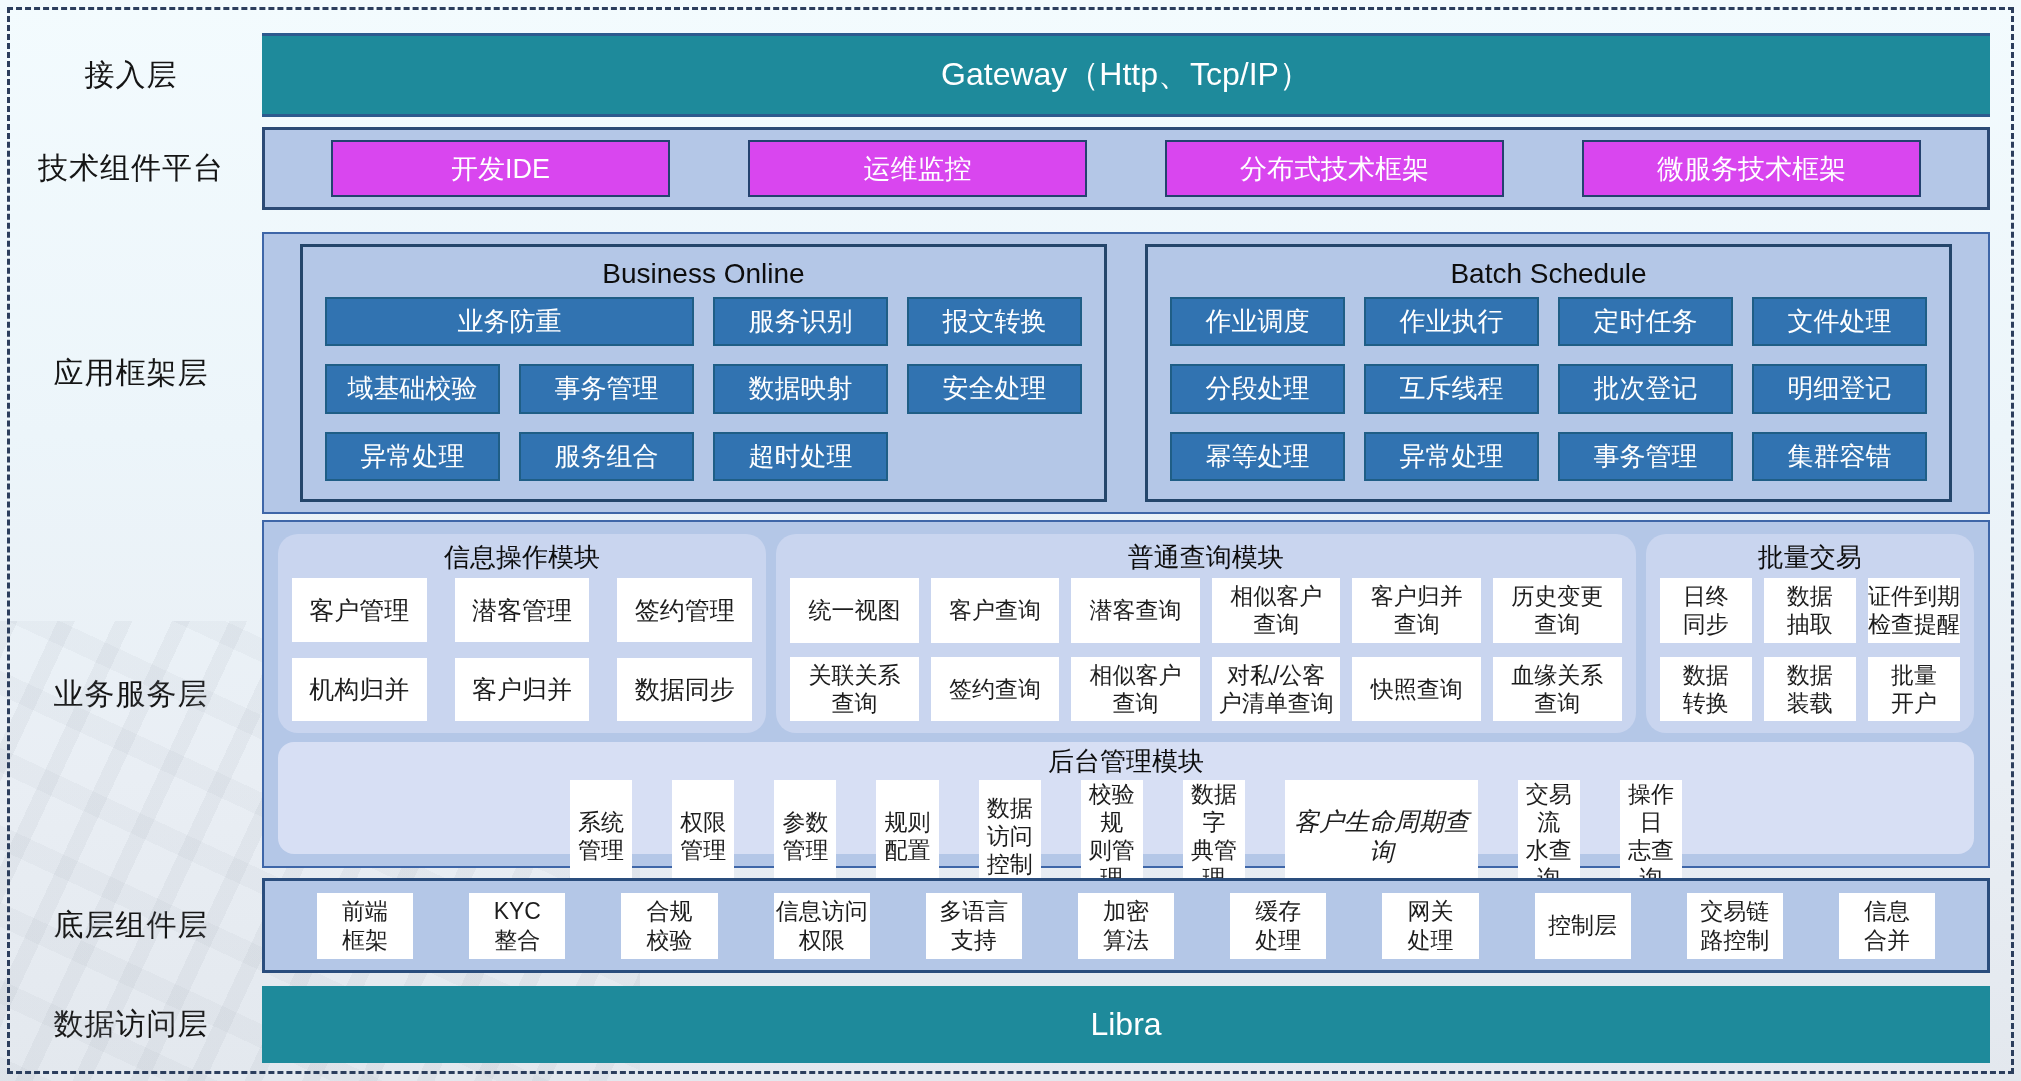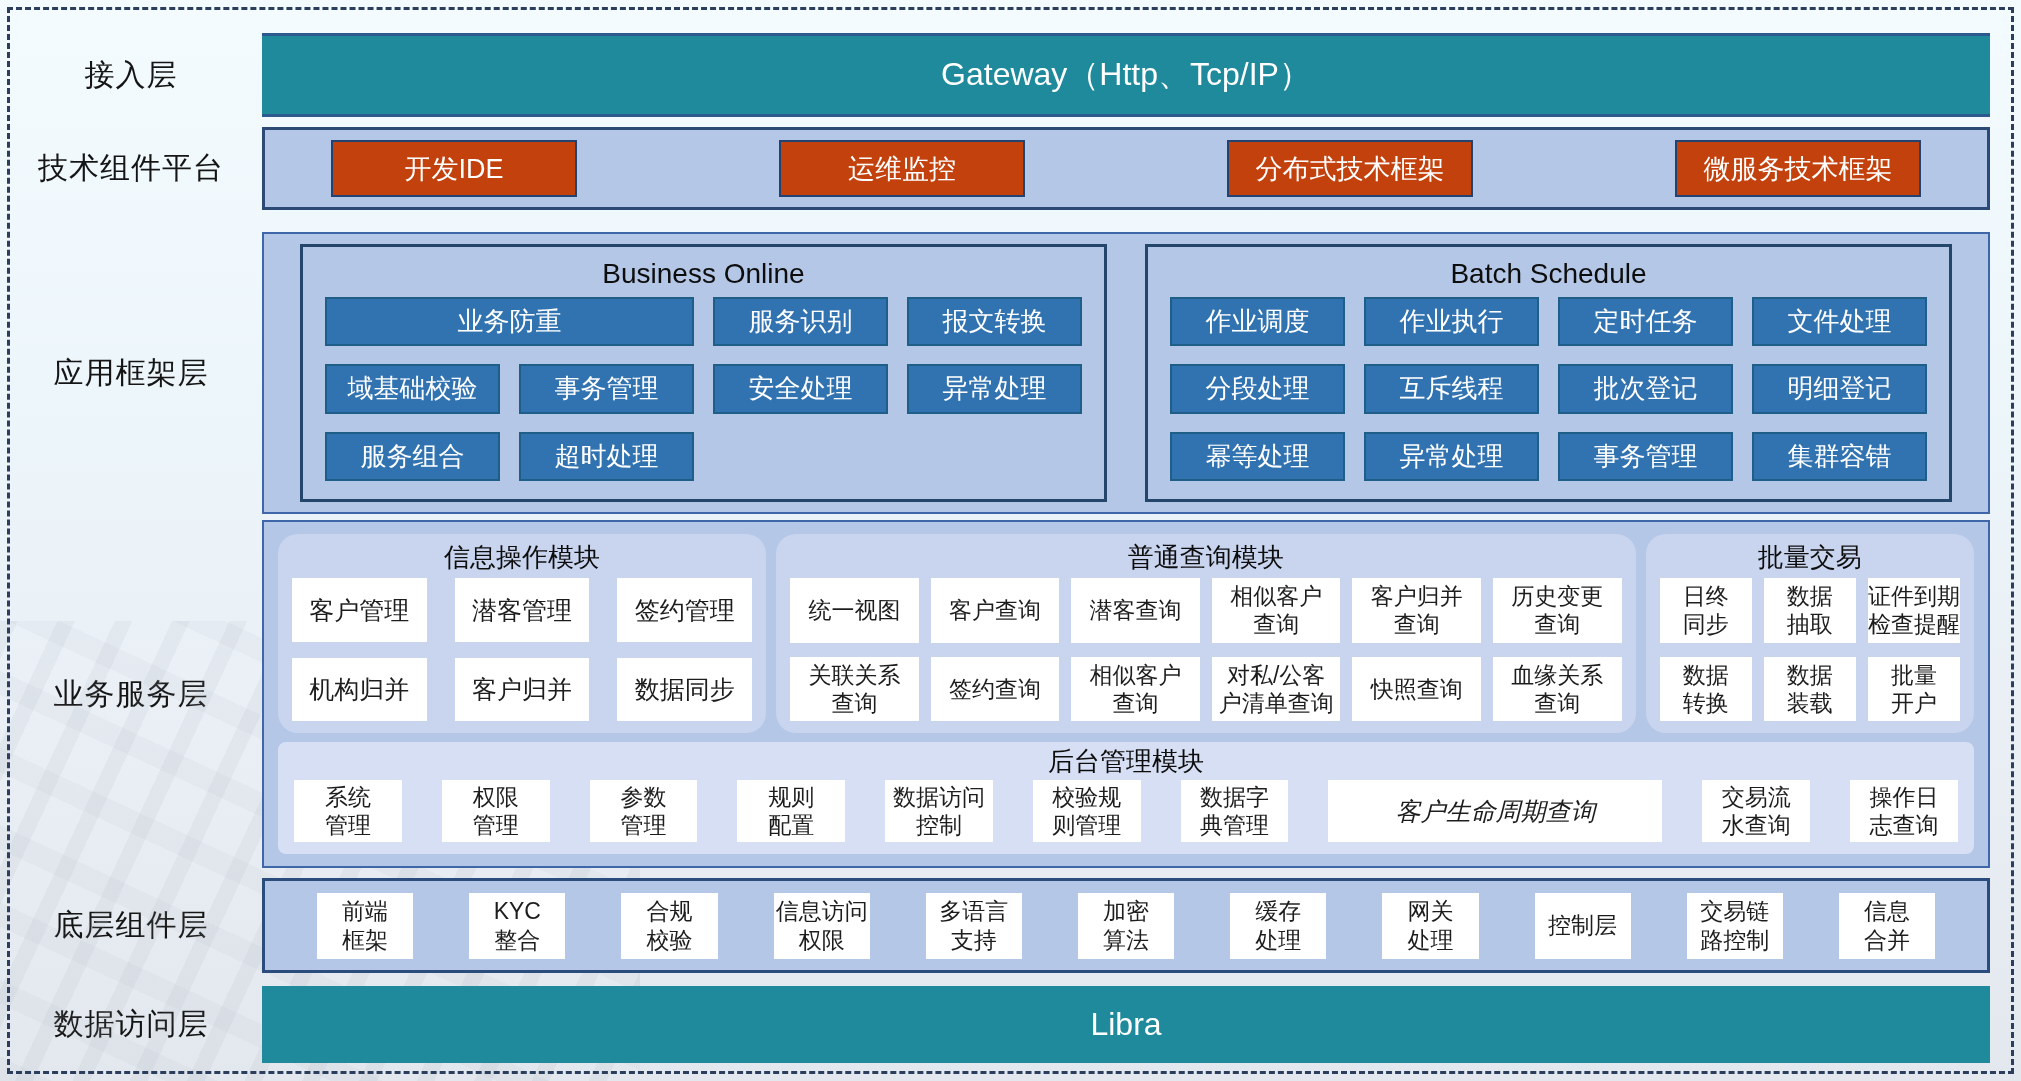--- a/index.html
+++ b/index.html
@@ -47,21 +47,21 @@
     border:3px solid #2d5a8e; border-left:none; border-right:none;
   }
   .row-libra .teal-bar { border:none; }
 
   .tech-panel {
     height:100%; background:#b4c7e7; border:3px solid #2c4a75;
     display:flex; align-items:center; justify-content:space-between;
     padding: 0 66px;
   }
   .tech-btn {
-    width: 246px; height: 57px; background:#c2410c; border:2px solid #24426f;
+    width: 339px; height: 57px; background:#d946ef; border:2px solid #24426f;
     color:#fff; font-size:27px; display:flex; align-items:center; justify-content:center;
   }
 
   .app-panel {
     height:100%; background:#b4c7e7; border:2px solid #3e66a8;
     padding: 10px 36px; display:grid; grid-template-columns: 1fr 1fr; column-gap: 38px;
   }
   .app-group {
     background:#b4c7e7; border:3px solid #24466b;
     padding: 4px 22px 18px; display:flex; flex-direction:column;
@@ -95,22 +95,22 @@
   .mod-query .module-grid { grid-template-columns: repeat(6,1fr); }
   .mod-batch .module-grid { grid-template-columns: repeat(3,1fr); }
   .cell {
     background:#ffffff; color:#1d1d1d; font-size:23px; line-height:1.22;
     display:flex; align-items:center; justify-content:center;
     text-align:center; white-space:pre-line;
   }
   .mod-info .cell { font-size:25px; }
 
   .admin {
-    height:112px; background:#d7dff4; border-radius:8px;
-    padding: 0 16px 12px; display:flex; flex-direction:column;
+    height:112px; background:#d7dff4; border-radius:16px;
+    padding: 0 16px 12px; display:flex; flex-direction:column;align-items:center;
   }
   .admin .module-title { height:38px; line-height:38px; }
   .admin-row { flex:1; display:flex; gap:40px; }
   .admin-row .cell { flex:1 1 0; }
   .admin-row .cell.wide { flex:3.1 1 0; font-size:25px;font-style:italic; }
 
   .base-panel {
     height:100%; background:#b4c7e7; border:3px solid #2a4d7d;
     display:flex; align-items:center; gap:56px; padding: 0 52px;
   }
@@ -158,20 +158,21 @@
 
                 <div class="app-btn">服务识别</div>
 
                 <div class="app-btn">报文转换</div>
 
                 <div class="app-btn">域基础校验</div>
 
                 <div class="app-btn">事务管理</div>
 
 
+                <div class="app-btn">数据映射</div>
 
                 <div class="app-btn">安全处理</div>
 
                 <div class="app-btn">异常处理</div>
 
                 <div class="app-btn">服务组合</div>
 
                 <div class="app-btn">超时处理</div>
               </div>
           </div>

